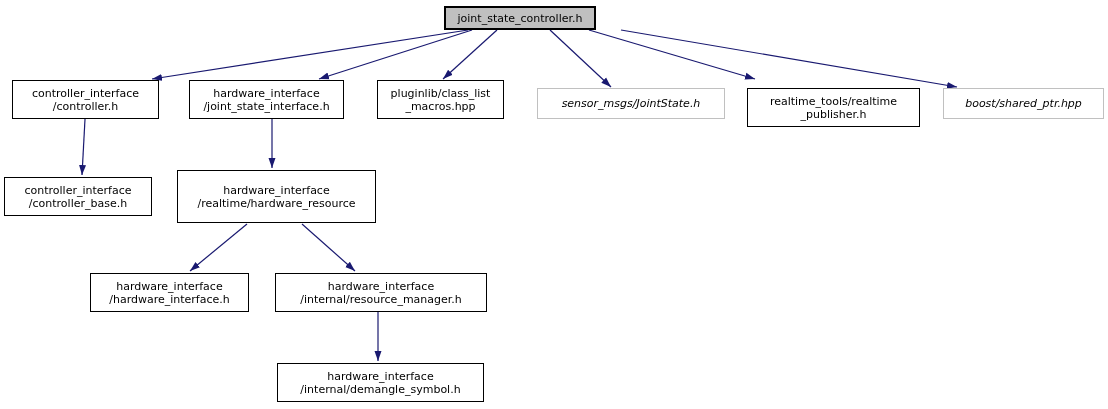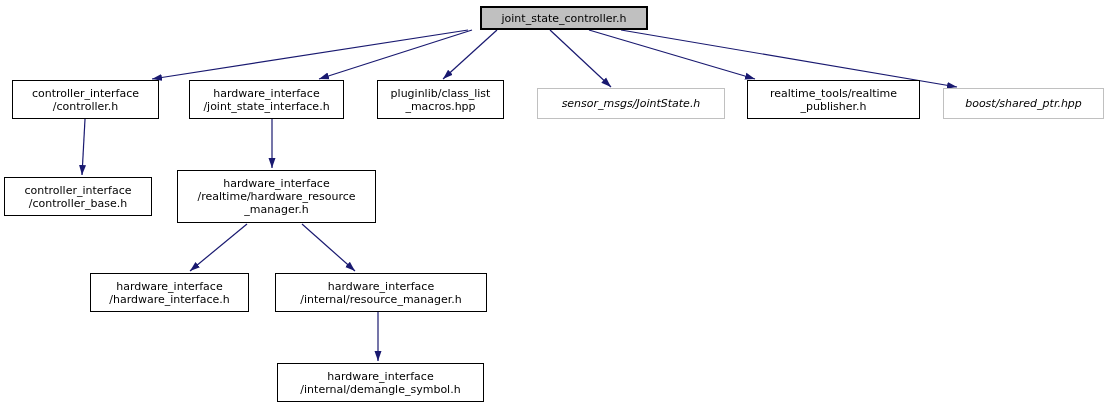--- a/index.html
+++ b/index.html
@@ -71,21 +71,21 @@
     <line x1="550" y1="30" x2="611" y2="87" marker-end="url(#arrow)"></line>
     <line x1="589" y1="30" x2="755" y2="79" marker-end="url(#arrow)"></line>
     <line x1="621" y1="30" x2="957" y2="87" marker-end="url(#arrow)"></line>
     <line x1="85" y1="119" x2="82" y2="175" marker-end="url(#arrow)"></line>
     <line x1="272" y1="119" x2="272" y2="168" marker-end="url(#arrow)"></line>
     <line x1="247" y1="224" x2="190" y2="271" marker-end="url(#arrow)"></line>
     <line x1="302" y1="224" x2="355" y2="271" marker-end="url(#arrow)"></line>
     <line x1="378" y1="312" x2="378" y2="361" marker-end="url(#arrow)"></line>
   </svg>
 
-  <div class="node main" style="left:480px;top:6px;width:168px;height:24px">
+  <div class="node main" style="left:444px;top:6px;width:152px;height:24px">
     <div class="label">
       <div class="nl last">joint_state_controller.h</div>
     </div>
   </div>
 
   <div class="node" style="left:12px;top:80px;width:147px;height:39px">
     <div class="label">
       <div class="nl">controller_interface</div>
       <div class="nl last">/controller.h</div>
     </div>
@@ -104,21 +104,21 @@
       <div class="nl last">_macros.hpp</div>
     </div>
   </div>
 
   <div class="node external" style="left:537px;top:88px;width:188px;height:31px">
     <div class="label">
       <div class="nl last">sensor_msgs/JointState.h</div>
     </div>
   </div>
 
-  <div class="node" style="left:747px;top:80px;width:173px;height:39px">
+  <div class="node" style="left:747px;top:88px;width:173px;height:39px">
     <div class="label">
       <div class="nl">realtime_tools/realtime</div>
       <div class="nl last">_publisher.h</div>
     </div>
   </div>
 
   <div class="node external" style="left:943px;top:88px;width:161px;height:31px">
     <div class="label">
       <div class="nl last">boost/shared_ptr.hpp</div>
     </div>
@@ -128,21 +128,20 @@
     <div class="label">
       <div class="nl">controller_interface</div>
       <div class="nl last">/controller_base.h</div>
     </div>
   </div>
 
   <div class="node" style="left:177px;top:170px;width:199px;height:53px">
     <div class="label">
       <div class="nl">hardware_interface</div>
       <div class="nl">/realtime/hardware_resource</div>
-      <div class="nl last">_manager.h</div>
     </div>
   </div>
 
   <div class="node" style="left:90px;top:273px;width:159px;height:39px">
     <div class="label">
       <div class="nl">hardware_interface</div>
       <div class="nl last">/hardware_interface.h</div>
     </div>
   </div>
 

